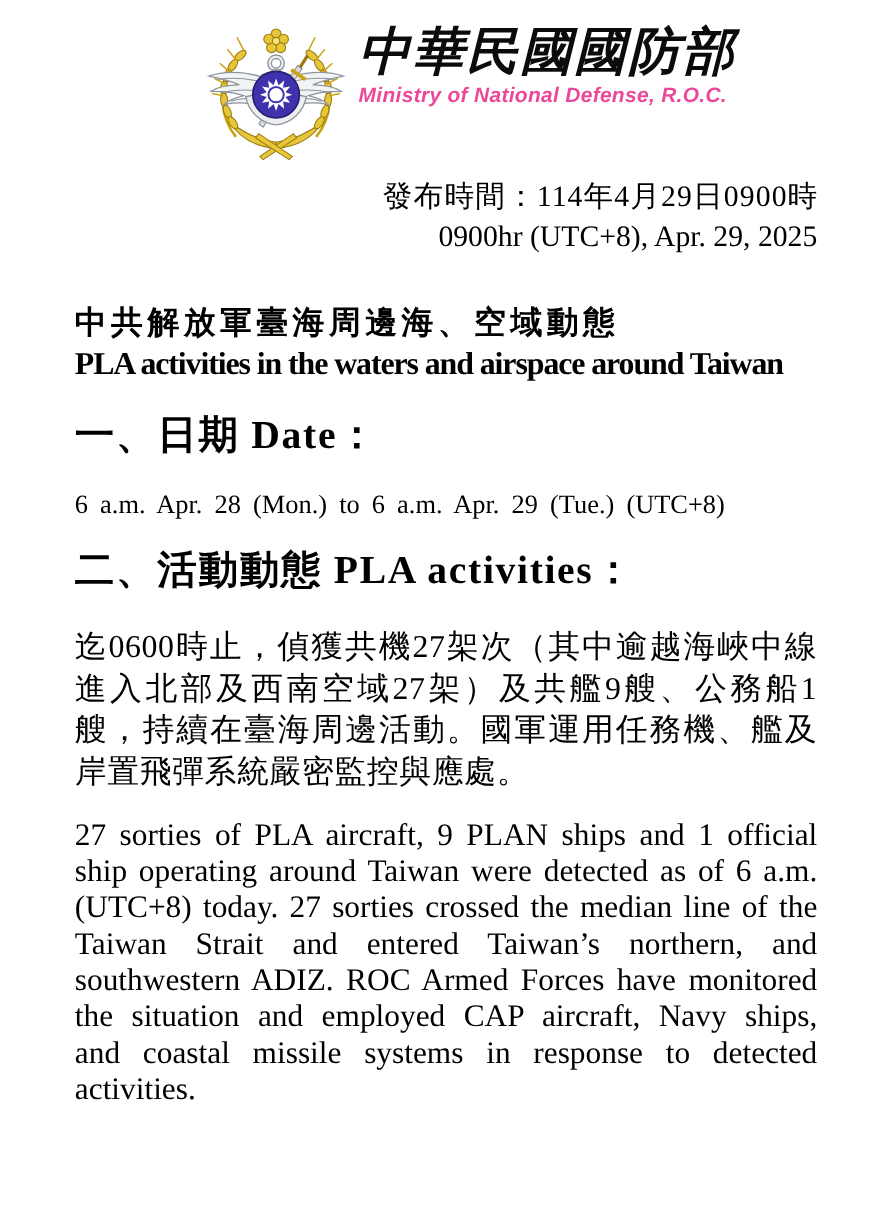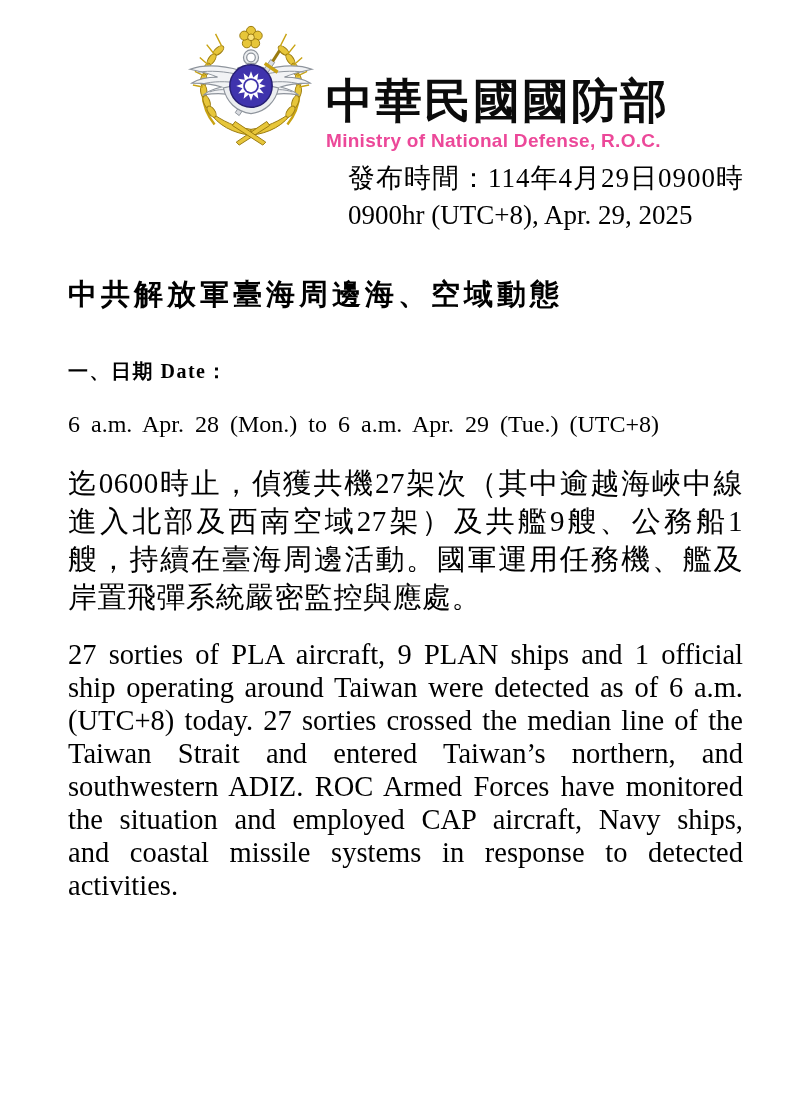--- a/index.html
+++ b/index.html
@@ -10,21 +10,21 @@
     margin: 0 auto;
     background: #ffffff;
     color: #000000;
     font-family: "Liberation Serif", "DejaVu Serif", serif;
     box-sizing: border-box;
     padding: 24px 50px 0 68px;
     overflow: hidden;
   }
 
   
-  .header { display: flex; align-items: flex-end; height: 128px; }
+  .header { display: flex; align-items: flex-start; height: 128px; font-style: italic; }
   .emblem-wrap { margin-left: 114px; width: 138px; height: 128px; flex: 0 0 auto; }
   .header-text { margin-left: 6px; }
   .org-zh {
     font-size: 47px;
     line-height: 1.05;
     letter-spacing: 2px;
     font-weight: 600;
     color: #0b0b0b;
     white-space: nowrap;
   }
@@ -34,31 +34,31 @@
     font-weight: bold;
     font-size: 19px;
     letter-spacing: 0.3px;
     color: #ec4899;
     white-space: nowrap;
   }
 
   
   .release { margin: 8px 0 0 280px; font-size: 27px; line-height: 37px; }
   .release-zh { letter-spacing: 1px; white-space: nowrap; }
-  .release-en { white-space: nowrap; }
+  .release-en { white-space: nowrap; text-align: right; }
 
   
   .doc-title { margin-top: 42px; text-align: left; font-weight: bold; line-height: 37px; }
   .doc-title-zh { font-size: 29px; letter-spacing: 4px; white-space: nowrap; }
   .doc-title-en { font-size: 29px; letter-spacing: -1px; white-space: nowrap; }
 
   
   .sec-heading {
-    margin-top: 45px;
-    font-size: 20px;
+    margin-top: 21px;
+    font-size: 36px;
     font-weight: bold;
     letter-spacing: 1.5px;
     white-space: nowrap;
   }
   .para-zh {
     margin-top: 26px;
     font-size: 29px;
     line-height: 38px;
     letter-spacing: 0.5px;
     text-align: justify;
@@ -164,21 +164,23 @@
     </div>
   </div>
 
   <div class="release">
     <div class="release-zh">發布時間：114年4月29日0900時</div>
     <div class="release-en">0900hr (UTC+8), Apr. 29, 2025</div>
   </div>
 
   <div class="doc-title">
     <div class="doc-title-zh">中共解放軍臺海周邊海、空域動態</div>
+    <div class="doc-title-en">PLA activities in the waters and airspace around Taiwan</div>
   </div>
 
   <div class="sec-heading">一、日期 Date：</div>
   <div class="date-en">6 a.m. Apr. 28 (Mon.) to 6 a.m. Apr. 29 (Tue.) (UTC+8)</div>
 
+  <div class="sec-heading">二、活動動態 PLA activities：</div>
   <div class="para-zh">迄0600時止，偵獲共機27架次（其中逾越海峽中線進入北部及西南空域27架）及共艦9艘、公務船1艘，持續在臺海周邊活動。國軍運用任務機、艦及岸置飛彈系統嚴密監控與應處。</div>
   <div class="para-en">27 sorties of PLA aircraft, 9 PLAN ships and 1 official ship operating around Taiwan were detected as of 6 a.m. (UTC+8) today. 27 sorties crossed the median line of the Taiwan Strait and entered Taiwan’s northern, and southwestern ADIZ. ROC Armed Forces have monitored the situation and employed CAP aircraft, Navy ships, and coastal missile systems in response to detected activities.</div>
 
 </div>
 
 </body></html>

